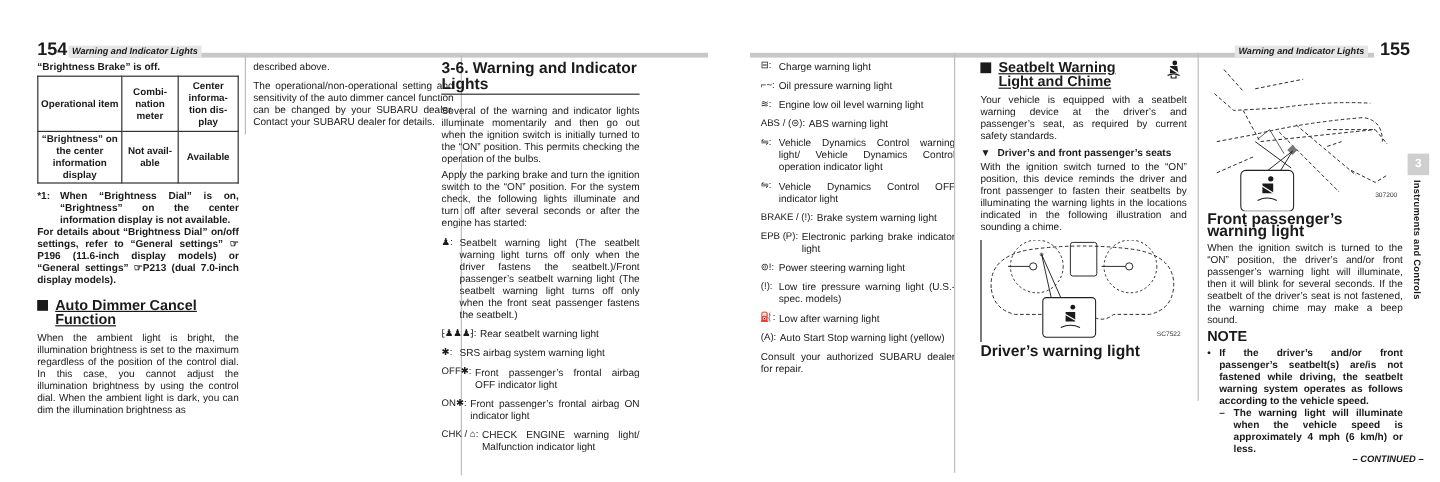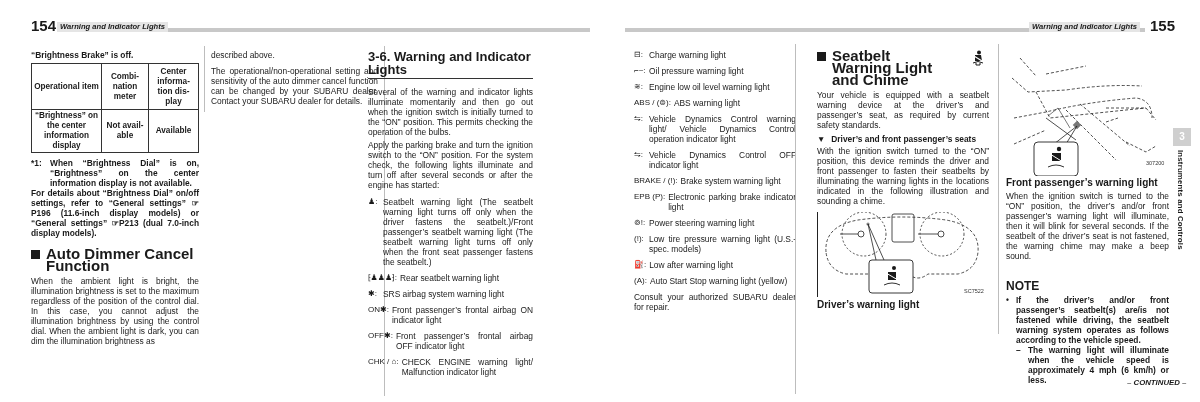--- a/index.html
+++ b/index.html
@@ -4,21 +4,21 @@
 <style>
   * { box-sizing: border-box; margin: 0; padding: 0; }
   html, body { width: 1200px; height: 402px; background: #ffffff; overflow: hidden; }
   body { position: relative; font-family: "Liberation Sans", sans-serif; color: #1a1a1a; font-size: 8.4px; line-height: 10px; }
 
   .page { position: absolute; top: 0; height: 402px; }
   .page-left { left: 0; width: 600px; }
   .page-right { left: 600px; width: 600px; }
 
   
-  .hdr { position: absolute; top: 18px; height: 14px; }
+  .hdr { position: absolute; top: 34px; height: 14px; }
   .hdr-bar { position: absolute; top: 10px; height: 4px; background: #c8c8c8; }
   .left-hdr .hdr-bar { left: 30px; width: 560px; }
   .right-hdr .hdr-bar { left: 25px; width: 520px; }
   .pnum { position: absolute; font-size: 15px; font-weight: bold; top: 0; line-height: 16px; background: #fff; padding: 0 3px; }
   .hdr-title { position: absolute; font-style: italic; font-weight: bold; font-size: 7.6px; top: 4px; line-height: 10px; background: #e5e5e5; padding: 0 3px; }
   .left-hdr .pnum { left: 28px; }
   .left-hdr .hdr-title { left: 57px; }
   .right-hdr .pnum { left: 547px; }
   .right-hdr .hdr-title { left: 429px; }
 
@@ -28,40 +28,40 @@
   p { text-align: justify; margin-bottom: 3px; }
   .bold { font-weight: bold; }
 
   
   table.settings { border-collapse: collapse; width: 168px; margin-top: 3px; }
   table.settings td, table.settings th { border: 1px solid #333; text-align: center; vertical-align: middle; font-weight: bold; font-size: 8.2px; line-height: 10px; padding: 1px 2px; }
   table.settings th { height: 46px; }
   table.settings td { height: 26px; }
   table.settings tr.tall td { height: 42px; }
 
-  .sq-heading { display: flex; font-weight: bold; font-size: 15px; line-height: 12px; margin: 10px 0 4px; }
+  .sq-heading { display: flex; font-weight: bold; font-size: 12px; line-height: 12px; margin: 10px 0 4px; text-decoration: underline; }
   .sq-heading .sq { display: inline-block; width: 9px; height: 9px; background: #1a1a1a; margin: 2px 6px 0 0; flex: 0 0 9px; }
 
   .section-title { font-size: 13px; font-weight: bold; line-height: 13px; border-bottom: 1px solid #333; padding-bottom: 2px; margin-bottom: 8px; }
 
   .lamp { display: flex; margin: 0 0 6px 0; }
   .lamp .ico { display: inline-block; min-width: 12px; font-size: 8px; white-space: nowrap; }
   .lamp .txt { text-align: justify; flex: 1; }
 
   .sub-h { font-weight: bold; display: flex; margin: 4px 0 2px; }
   .sub-h .tri { margin-right: 6px; }
 
   .figure { border-left: 1px solid #222; position: relative; }
-  .fig-cap { font-weight: bold; font-size: 10px; margin-top: 3px; }
+  .fig-cap { font-weight: bold; font-size: 13px; margin-top: 3px; }
   .fig-code { position: absolute; font-size: 5.5px; color: #333; }
 
   .tab3 { position: absolute; left: 1173px; top: 128px; width: 18px; height: 18px; background: #cfcfcf; color: #fff; font-weight: bold; font-size: 10px; text-align: center; line-height: 18px; }
   .tab-vert { position: absolute; left: 1175px; top: 150px; writing-mode: vertical-rl; font-weight: bold; font-size: 7.8px; letter-spacing: 0.2px; }
 
-  .note-h { font-weight: bold; font-size: 12px; line-height: 13px; margin: 19px 0 2px; }
+  .note-h { font-weight: bold; font-size: 12px; line-height: 13px; margin: 3px 0 2px; }
   .note-item { display: flex; font-weight: bold; }
   .note-item .bul { width: 10px; flex: 0 0 10px; }
   .note-sub { display: flex; font-weight: bold; margin-left: 10px; }
   .note-sub .dash { width: 12px; flex: 0 0 12px; }
   .continued { position: absolute; left: 1127px; top: 378px; font-style: italic; font-weight: bold; font-size: 7.8px; }
 </style>
 </head>
 <body>
 
 <div class="page page-left">
@@ -121,26 +121,26 @@
         </div>
         <div class="lamp">
           <span class="ico" style="margin-right: 3px;">⁅♟♟♟⁆:</span>
           <span class="txt">Rear seatbelt warning light</span>
         </div>
         <div class="lamp">
           <span class="ico" style="margin-right: 3px;">✱:</span>
           <span class="txt">SRS airbag system warning light</span>
         </div>
         <div class="lamp">
+          <span class="ico" style="margin-right: 3px;">OFF✱:</span>
+          <span class="txt">Front passenger’s frontal airbag OFF indicator light</span>
+        </div>
+        <div class="lamp">
           <span class="ico" style="margin-right: 3px;">ON✱:</span>
           <span class="txt">Front passenger’s frontal airbag ON indicator light</span>
-        </div>
-        <div class="lamp">
-          <span class="ico" style="margin-right: 3px;">OFF✱:</span>
-          <span class="txt">Front passenger’s frontal airbag OFF indicator light</span>
         </div>
         <div class="lamp">
           <span class="ico" style="margin-right: 3px;">CHK / ⌂:</span>
           <span class="txt">CHECK ENGINE warning light/ Malfunction indicator light</span>
         </div>
       </div>
   </div>
 </div>
 
 <div class="page page-right">

